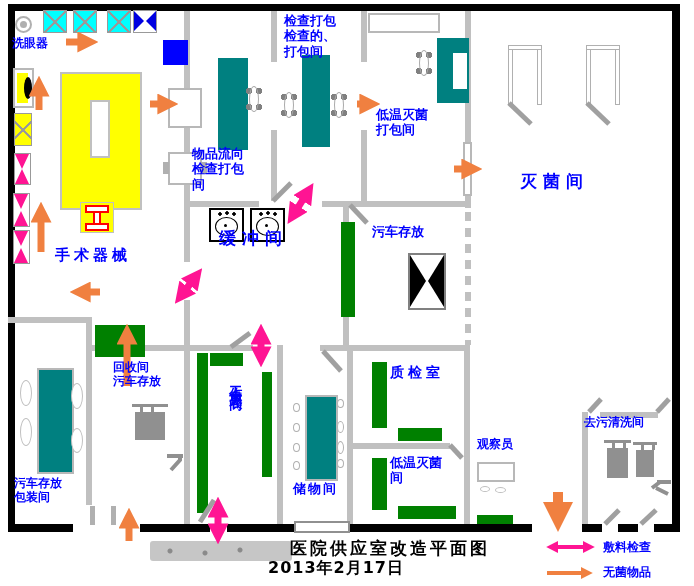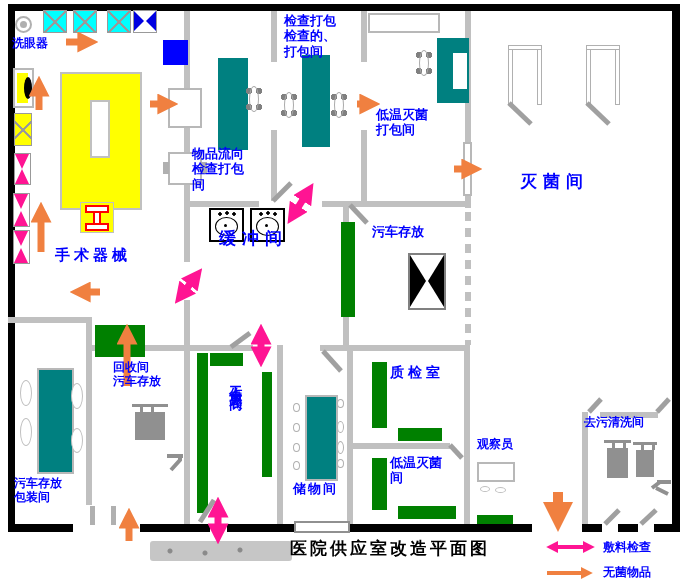--- a/index.html
+++ b/index.html
@@ -268,14 +268,15 @@
 间</div>
   <div class="lbl" style="left:477px;top:437px;font-size:12px">观察员</div>
   <div class="lbl" style="left:584px;top:415px;font-size:12px">去污清洗间</div>
   <div class="lbl" style="left:14px;top:476px;font-size:12px">污车存放
 包装间</div>
 
   <div class="lbl" style="left:603px;top:540px;font-size:12px">敷料检查</div>
   <div class="lbl" style="left:603px;top:565px;font-size:12px">无菌物品</div>
 
   <div class="ttl" style="left:290px;top:537px">医院供应室改造平面图</div>
+  <div class="ttl" style="left:268px;top:558px;font-size:16px;letter-spacing:1px">2013年2月17日</div>
 
 </div>
 
 </body></html>

